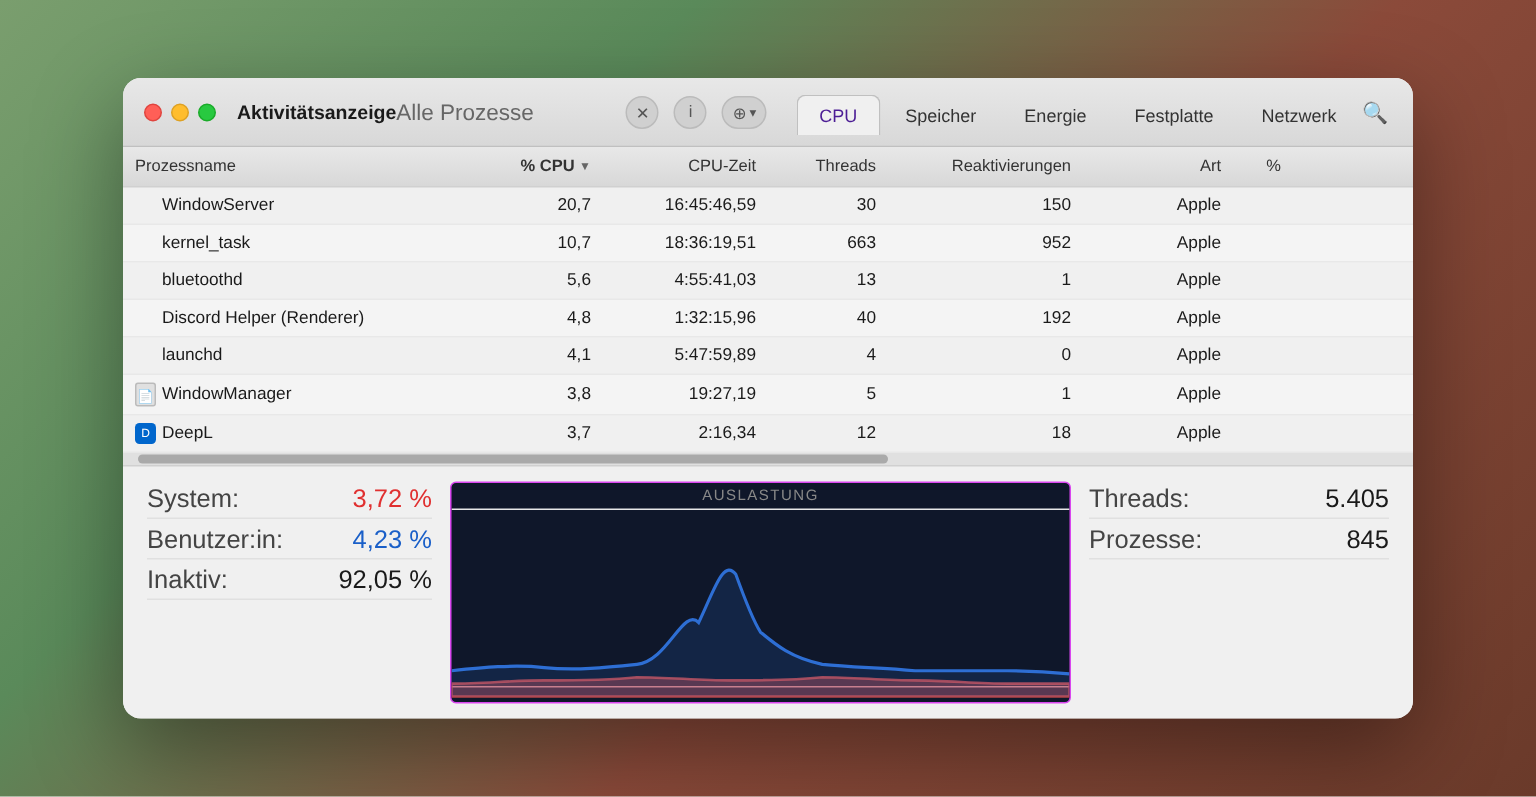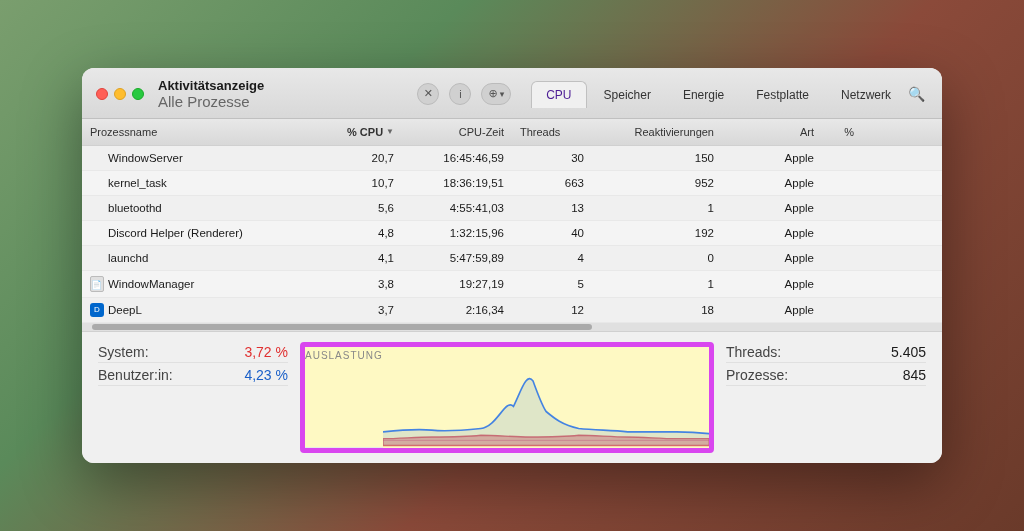--- a/index.html
+++ b/index.html
@@ -47,21 +47,21 @@
       border-radius: 50%;
       cursor: pointer;
     }
 
     .tl-red { background: #ff5f57; border: 1px solid #e0443e; }
     .tl-yellow { background: #ffbd2e; border: 1px solid #dea123; }
     .tl-green { background: #28c940; border: 1px solid #1aab29; }
 
     .title-block {
       display: flex;
-      flex-direction: column;
+      flex-direction: row;
       margin-right: auto;
     }
 
     .title-main {
       font-size: 13px;
       font-weight: 600;
       color: #1a1a1a;
     }
 
     .title-sub {
@@ -158,21 +158,21 @@
     }
 
     .sort-arrow {
       font-size: 8px;
       color: #666;
     }
 
     .col-prozessname { width: 220px; }
     .col-cpu { width: 100px; text-align: right; justify-content: flex-end; }
     .col-cputime { width: 110px; text-align: right; justify-content: flex-end; }
-    .col-threads { width: 80px; text-align: right; justify-content: flex-start; }
+    .col-threads { width: 80px; text-align: right; justify-content: flex-end; }
     .col-reakt { width: 130px; text-align: right; justify-content: flex-end; }
     .col-art { width: 100px; text-align: right; justify-content: flex-end; }
     .col-percent { width: 40px; text-align: right; justify-content: flex-end; }
 
     .table-body {}
 
     .table-row {
       display: flex;
       align-items: center;
       padding: 2px 0;
@@ -227,44 +227,45 @@
       width: 190px;
       display: flex;
       flex-direction: column;
       gap: 2px;
     }
 
     .stat-row {
       display: flex;
       justify-content: space-between;
       align-items: center;
-      font-size: 14px;
+      font-size: 17px;
       padding: 2px 0;
       border-bottom: 1px solid #e0e0e0;
     }
 
     .stat-label {
       color: #444;
     }
 
     .stat-value {
       font-weight: 500;
       margin-left: 32px;
     }
 
     .stat-value.red { color: #e03030; }
     .stat-value.blue { color: #1a5fc8; }
     .stat-value.normal { color: #1a1a1a; }
 
     .chart-area {
       flex: 1;
-      background: #fef9c3;
-      border: 5px solid #d946ef;
+      background: #0f172a;
+      border: 1px solid #d946ef;
       border-radius: 4px;
       display: flex;
+      flex-direction: column;
       overflow: hidden;
     }
 
     .chart-title {
       font-size: 10px;
       color: #888;
       text-align: center;
       letter-spacing: 1px;
       padding: 3px 0;
       border-bottom: 1px solid #e8e8e8;
@@ -463,20 +464,24 @@
 
     <div class="stats-left" id="stats-left">
     <div class="stat-row">
     <span class="stat-label">System:</span>
     <span class="stat-value red">3,72 %</span>
   </div>
         <div class="stat-row">
     <span class="stat-label">Benutzer:in:</span>
     <span class="stat-value blue">4,23 %</span>
   </div>
+        <div class="stat-row">
+    <span class="stat-label">Inaktiv:</span>
+    <span class="stat-value normal">92,05 %</span>
+  </div>
       </div>
 
     <div class="chart-area">
       <div class="chart-title">AUSLASTUNG</div>
       <div class="chart-svg-area">
         <svg width="100%" height="100%" viewBox="0 0 200 60" preserveAspectRatio="none">
 
           <path d="M0,55 L200,55" stroke="#e8a0a0" stroke-width="0.5" fill="none"></path>
 
           <path d="M0,54 C10,54 20,53 30,53 C40,53 50,53 60,52 C70,52 80,53 90,53 C100,53 110,53 120,52 C130,52 140,53 150,53 C160,53 170,54 180,54 C190,54 200,54 200,54 L200,58 L0,58 Z" fill="rgba(220,80,80,0.4)" stroke="rgba(220,80,80,0.8)" stroke-width="0.8"></path>

